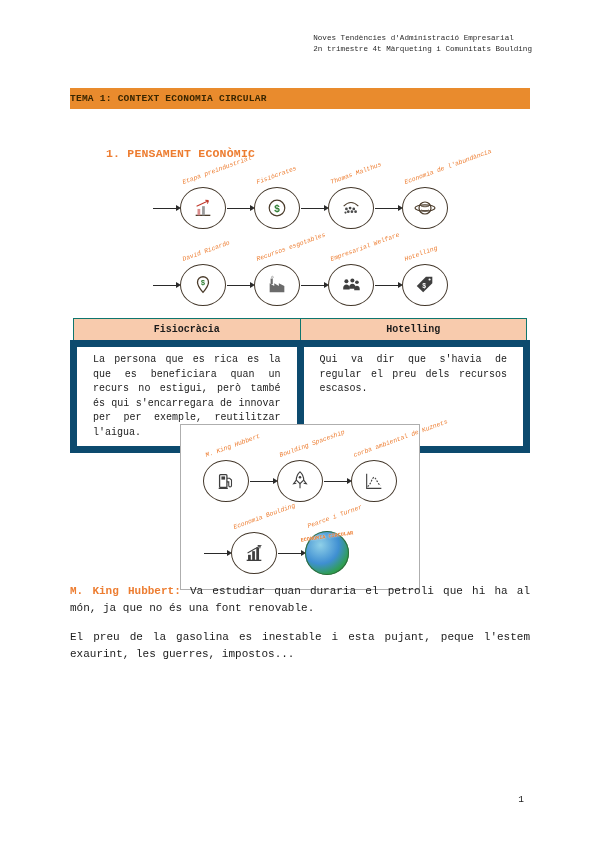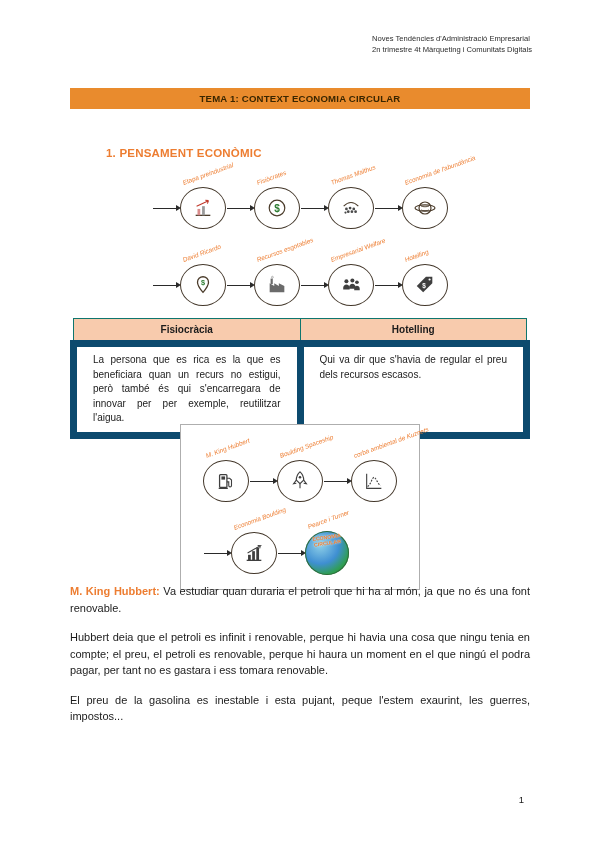--- a/index.html
+++ b/index.html
@@ -1,23 +1,23 @@
 <!DOCTYPE html>
 <html><head>
 <meta charset="utf-8">
 <style>
   html,body{margin:0;padding:0;background:#ffffff;}
   .page{position:relative;width:600px;height:816px;background:#fff;overflow:hidden;
-        font-family:Liberation Sans, sans-serif;color:#1b1b1b;}
+        font-family:Liberation Mono, monospace;color:#1b1b1b;}
 
   .doc-header{position:absolute;top:33px;right:68px;font-size:7.6px;line-height:1.5;
               color:#2b2b2b;text-align:left;}
 
   .banner{position:absolute;top:88px;left:70px;width:460px;background:#E98B2D;
-          text-align:center;font-weight:bold;font-size:9.6px;color:#3a2600;
+          font-weight:bold;font-size:9.6px;color:#3a2600;
           padding:5px 0;letter-spacing:.2px;box-sizing:border-box;}
 
   .section-heading{position:absolute;top:131px;left:90px;margin:16px;color:#ED7D31;
           font-size:11.5px;font-weight:bold;letter-spacing:.2px;}
 
   
   .diagram1{position:absolute;top:160px;left:0;width:600px;display:flex;
             flex-direction:column;align-items:center;}
   .drow{display:flex;align-items:center;padding-top:27px;}
   .drow.second{margin-top:8px;}
@@ -60,21 +60,21 @@
 
   svg{display:block;}
 </style>
 </head>
 <body>
 
 <div class="page">
 
   <div class="doc-header">
     <div>Noves Tendències d'Administració Empresarial</div>
-    <div>2n trimestre 4t Màrqueting i Comunitats Digitals</div>
+    <div>2n trimestre 4t Màrqueting i Comunitats Boulding</div>
   </div>
 
   <div class="banner">
     <span>TEMA 1: CONTEXT ECONOMIA CIRCULAR</span>
   </div>
 
   <div class="section-heading">1.  PENSAMENT ECONÒMIC</div>
 
   <div class="diagram1">
     <div class="drow">
@@ -247,19 +247,18 @@
         <span class="nlabel">Pearce i Turner</span>
         <span class="globe">
           <span class="globe-text">ECONOMIA CIRCULAR</span>
         </span>
       </div>
     </div>
   </div>
 
   <div class="content">
     <p><span class="accent-bold">M. King Hubbert:</span> <span>Va estudiar quan duraria el petroli que hi ha al món, ja que no és una font renovable.</span></p>
-    <p>Hubbert deia que el petroli es infinit i renovable, perque hi havia una cosa que ningu tenia en compte; el preu, el petroli es renovable, perque hi haura un moment en el que ningú el podra pagar, per tant no es gastara i ess tomara renovable.</p>
     <p class="tight">El preu de la gasolina es inestable i esta pujant, peque l'estem exaurint, les guerres, impostos...</p>
   </div>
 
   <div class="pagenum">1</div>
 
 </div>
 
 </body></html>

